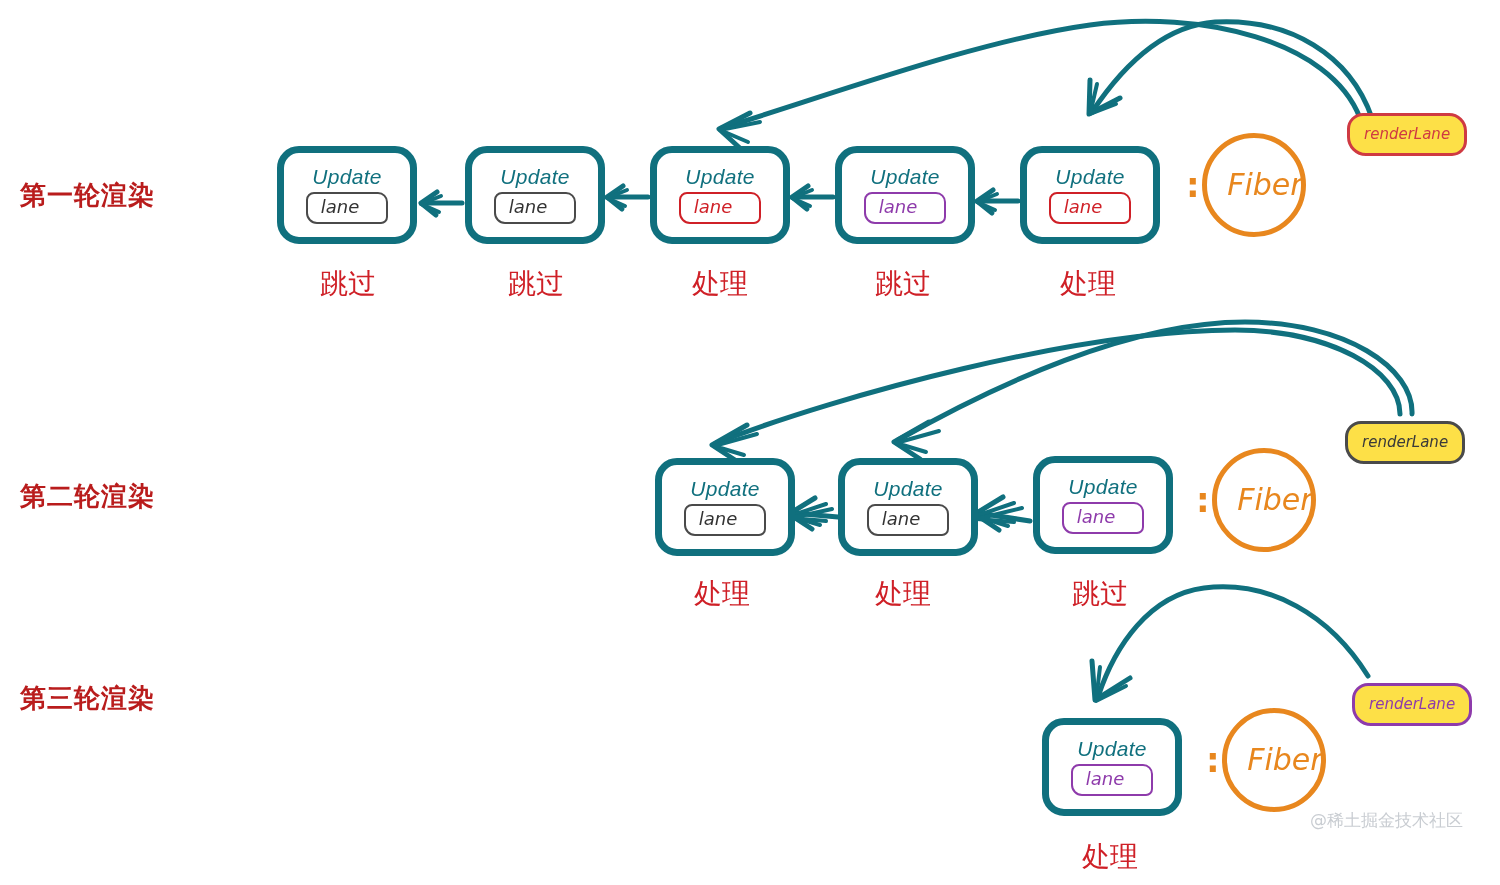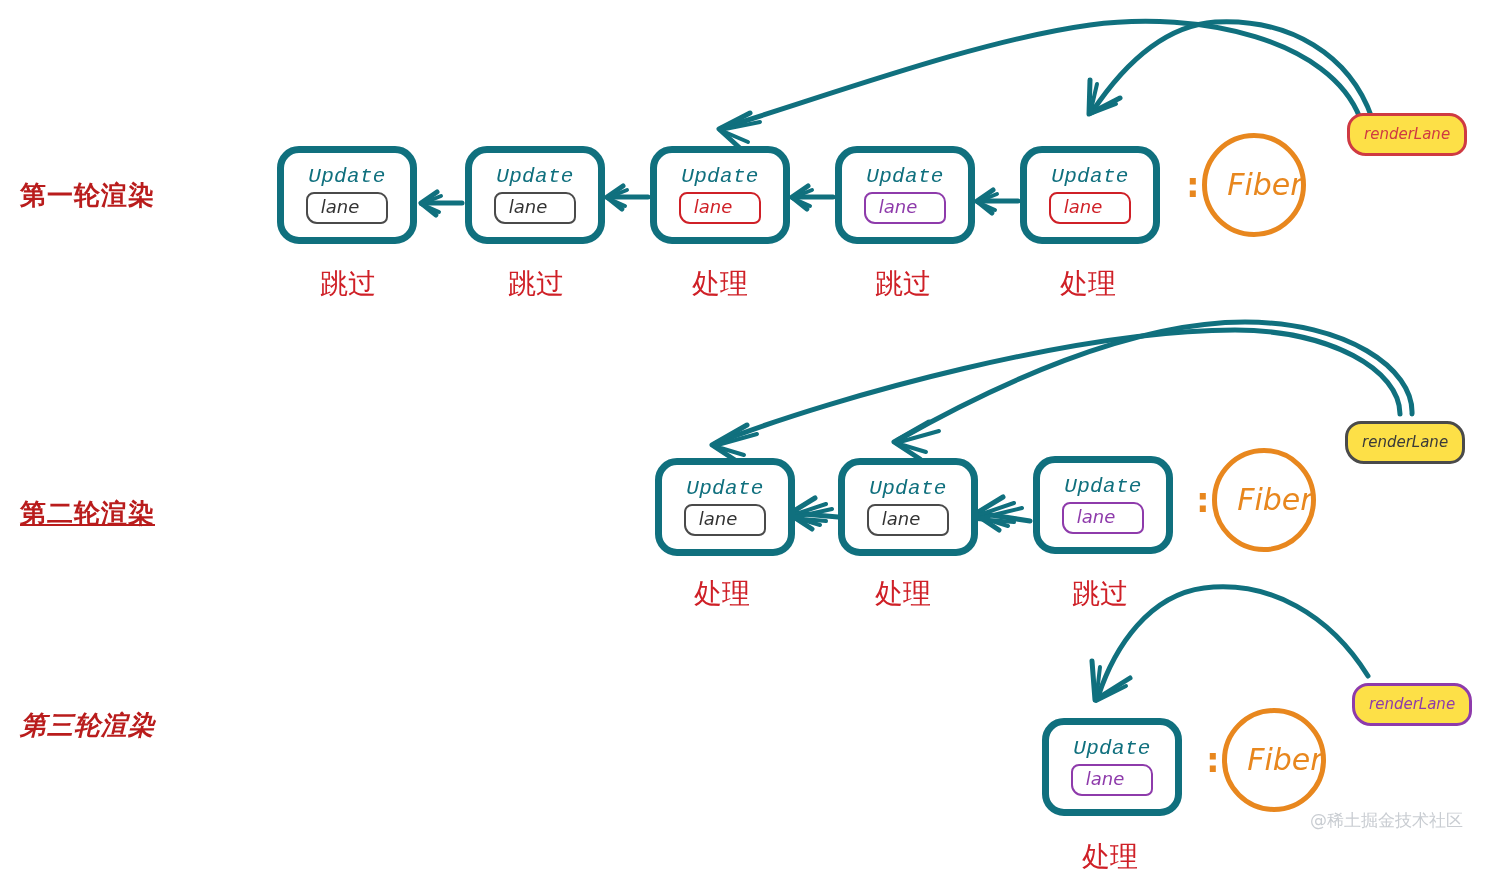--- a/index.html
+++ b/index.html
@@ -22,21 +22,21 @@
   .update-node{
     position:absolute;
     width:140px;height:98px;
     border:7px solid #10707e;
     border-radius:22px;
     background:#ffffff;
     box-sizing:border-box;
     display:flex;flex-direction:column;align-items:center;justify-content:center;
   }
   .update-title{
-    font-family:Liberation Mono, monospace;
+    font-family:Liberation Sans, sans-serif;
     font-size:21px;color:#10707e;line-height:1;
     margin-bottom:5px;letter-spacing:.3px;
     font-style:italic;
   }
   .lane-box{
     border:2px solid #3a3a3a;
     border-radius:8px 10px 7px 11px;
     padding:2px 27px 3px 13px;
     font-family:"DejaVu Sans","Liberation Sans",sans-serif;
     font-size:18px;color:#3a3a3a;line-height:1.25;
@@ -162,22 +162,22 @@
     </g>
 
     <g>
       <path class="stroke-teal" stroke-width="5" d="M 1368 676 C 1330 615 1270 580 1204 588 C 1150 595 1115 645 1098 697"></path>
       <path class="stroke-teal" stroke-width="5" d="M 1092 661 L 1095 700 L 1130 678"></path>
       <path class="stroke-teal" stroke-width="4" d="M 1100 667 L 1096 701 L 1126 686"></path>
     </g>
   </svg>
 
   <div class="row-label" style="left:20px;top:178px;">第一轮渲染</div>
-  <div class="row-label" style="left:20px;top:496px;text-decoration:underline;">第二轮渲染</div>
-  <div class="row-label" style="left:20px;top:708px;font-style:italic;">第三轮渲染</div>
+  <div class="row-label" style="left:20px;top:479px;">第二轮渲染</div>
+  <div class="row-label" style="left:20px;top:681px;">第三轮渲染</div>
 
   <div class="update-node" style="left:277px;top:146px;">
     <div class="update-title">Update</div>
     <div class="lane-box lane-black">lane</div>
   </div>
   <div class="status-cap" style="left:348px;top:265px;">跳过</div>
 
   <div class="update-node" style="left:465px;top:146px;">
     <div class="update-title">Update</div>
     <div class="lane-box lane-black">lane</div>

